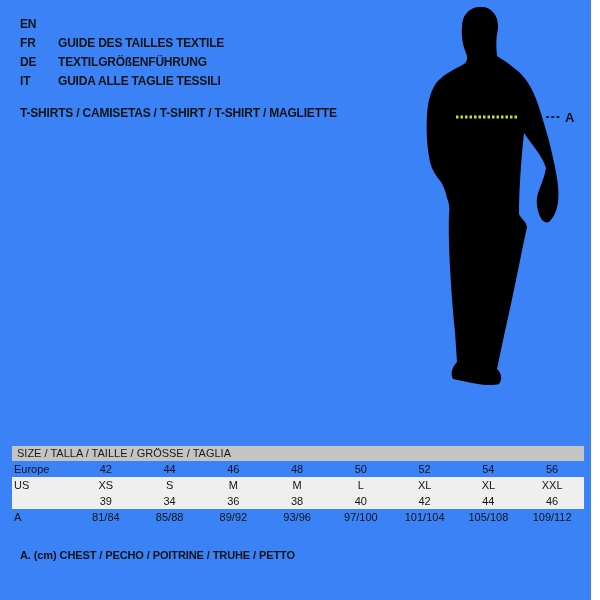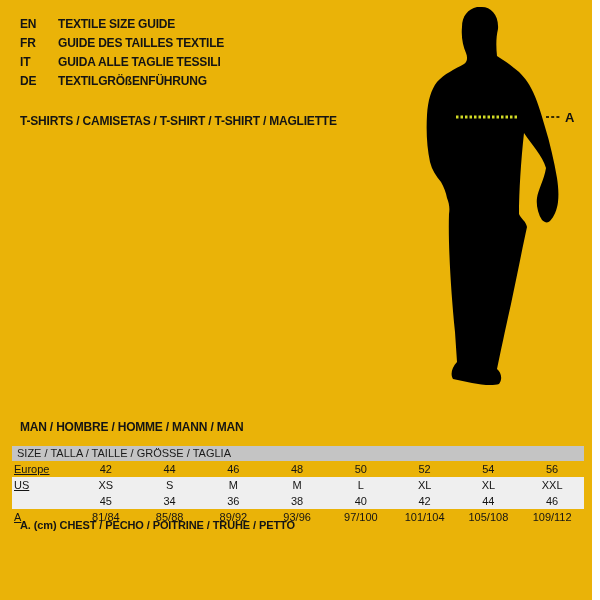--- a/index.html
+++ b/index.html
@@ -1,60 +1,59 @@
 <!DOCTYPE html>
 <html><head>
 <meta charset="utf-8">
 <style>
   html,body{margin:0;padding:0;background:#fff;}
   .canvas{
-    position:relative;width:548px;height:600px;background:#eab308;
-    font-family:"Liberation Sans",sans-serif;color:#141414;overflow:hidden;padding-left:44px;
+    position:relative;width:591px;height:600px;background:#3b82f6;
+    font-family:"Liberation Sans",sans-serif;color:#141414;overflow:hidden;
   }
   
   .langs{position:absolute;top:15px;left:20px;font-weight:bold;font-size:12px;letter-spacing:-0.2px;}
   .lang-row{display:flex;height:19px;line-height:19px;}
   .lang-code{width:38px;}
   
-  .garments{position:absolute;top:112px;left:20px;font-weight:bold;font-size:12px;letter-spacing:-0.2px;line-height:19px;}
+  .garments{position:absolute;top:104px;left:20px;font-weight:bold;font-size:12px;letter-spacing:-0.2px;line-height:19px;}
   
   .figure-svg{position:absolute;left:405px;top:0;}
   
   .section-title{position:absolute;top:420px;left:20px;font-weight:bold;font-size:12px;letter-spacing:-0.2px;}
   
   .size-table{position:absolute;left:12px;top:446px;width:572px;font-size:11px;}
   .t-header{height:15px;line-height:15px;background:#c4c4c4;padding-left:5px;color:#1a1a1a;}
   .t-row{display:flex;height:16px;line-height:16px;}
   .t-row.band{background:#efefef;justify-content:center;}
-  .t-label{width:60px;padding-left:2px;text-decoration:underline;}
+  .t-label{width:60px;padding-left:2px;}
   .t-cell{flex:1;text-align:center;}
   
-  .footnote{position:absolute;top:519px;left:20px;font-weight:bold;font-size:11px;letter-spacing:-0.1px;}
+  .footnote{position:absolute;top:549px;left:20px;font-weight:bold;font-size:11px;letter-spacing:-0.1px;}
 </style>
 </head>
 <body>
 
 <div class="canvas">
 
   <div class="langs">
     <div class="lang-row">
       <span class="lang-code">EN</span>
-      <span>TEXTILE SIZE GUIDE</span>
     </div>
     <div class="lang-row">
       <span class="lang-code">FR</span>
       <span>GUIDE DES TAILLES TEXTILE</span>
     </div>
     <div class="lang-row">
+      <span class="lang-code">DE</span>
+      <span>TEXTILGRÖßENFÜHRUNG</span>
+    </div>
+    <div class="lang-row">
       <span class="lang-code">IT</span>
       <span>GUIDA ALLE TAGLIE TESSILI</span>
-    </div>
-    <div class="lang-row">
-      <span class="lang-code">DE</span>
-      <span>TEXTILGRÖßENFÜHRUNG</span>
     </div>
   </div>
 
   <div class="garments">
     <div>T-SHIRTS / CAMISETAS / T-SHIRT / T-SHIRT / MAGLIETTE</div>
   </div>
 
   <svg class="figure-svg" width="195" height="400" viewBox="405 0 195 400">
     <path d="M 477 7
              C 468 9 462 16 462 27
@@ -86,21 +85,20 @@
              C 541 113 537 99 531 88
              C 527 80 521 73 514 68
              C 507 62 501 59 497 56
              C 496 47 496 37 498 29
              C 499 15 491 7 482 7 Z" fill="#000000"></path>
     <line x1="456" y1="117" x2="517" y2="117" stroke-width="3" stroke-dasharray="2.5 2" stroke="#d3dc26"></line>
     <line x1="546" y1="117" x2="561" y2="117" stroke-width="1.6" stroke-dasharray="3 2.2" stroke="#000000"></line>
     <text x="565" y="122" font-size="13" font-weight="bold" fill="#111">A</text>
   </svg>
 
-  <div class="section-title">MAN / HOMBRE / HOMME / MANN / MAN</div>
 
   <div class="size-table">
     <div class="t-header">SIZE / TALLA / TAILLE / GRÖSSE / TAGLIA</div>
 
     <div class="t-row">
       <span class="t-label">Europe</span>
       <span class="t-cell">42</span>
       <span class="t-cell">44</span>
       <span class="t-cell">46</span>
       <span class="t-cell">48</span>
@@ -117,21 +115,21 @@
       <span class="t-cell">M</span>
       <span class="t-cell">M</span>
       <span class="t-cell">L</span>
       <span class="t-cell">XL</span>
       <span class="t-cell">XL</span>
       <span class="t-cell">XXL</span>
     </div>
 
     <div class="t-row band">
       <span class="t-label"></span>
-      <span class="t-cell">45</span>
+      <span class="t-cell">39</span>
       <span class="t-cell">34</span>
       <span class="t-cell">36</span>
       <span class="t-cell">38</span>
       <span class="t-cell">40</span>
       <span class="t-cell">42</span>
       <span class="t-cell">44</span>
       <span class="t-cell">46</span>
     </div>
 
     <div class="t-row">

